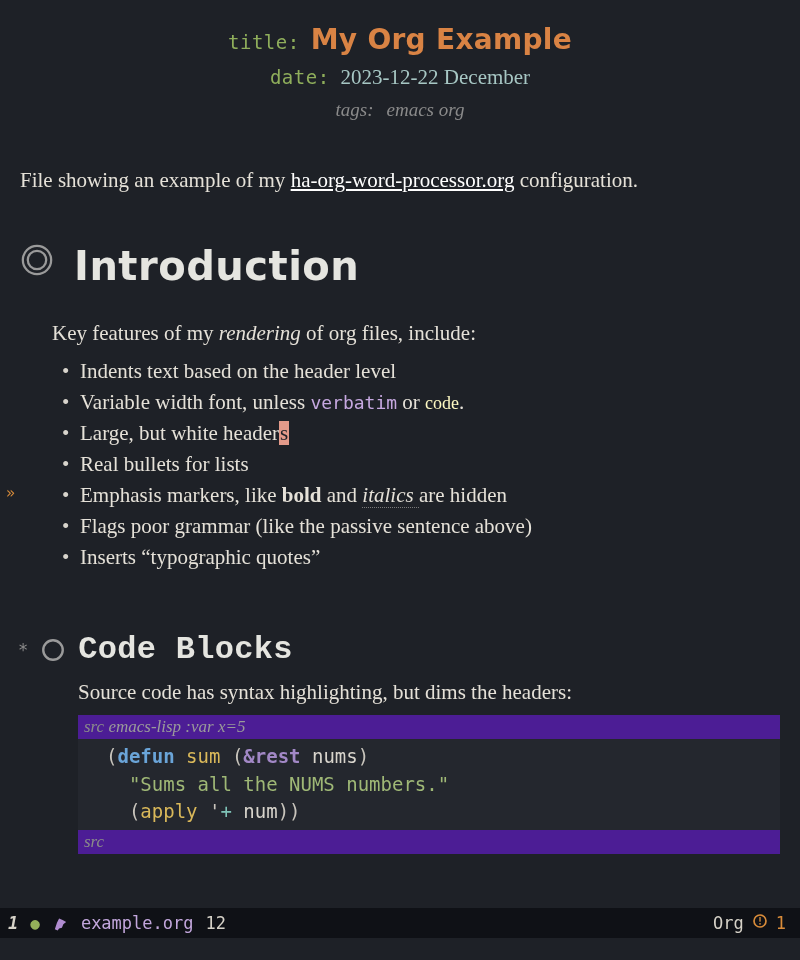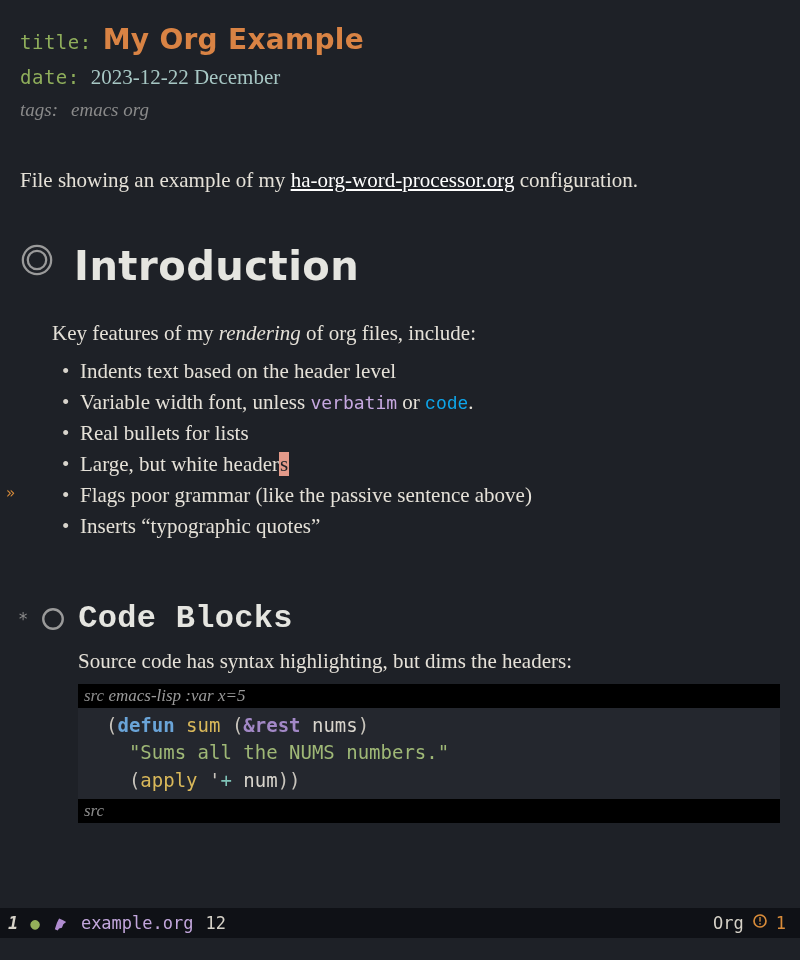--- a/index.html
+++ b/index.html
@@ -20,21 +20,21 @@
   .gutter-marker {
     position: absolute;
     left: 6px;
     top: 484px;
     color: #d98c3a;
     font-family: 'Menlo', 'Consolas', monospace;
     font-size: 15px;
   }
 
   
-  .meta-line { line-height: 1.55; margin-bottom: 0px; }
+  .meta-line { line-height: 1.55; margin-bottom: 0px; text-align: center; }
   .meta-key {
     font-family: 'Menlo', 'Consolas', monospace;
     color: #8fae5b;
     font-size: 19px;
     letter-spacing: 0.5px;
   }
   .meta-tags-key {
     font-family: Georgia, serif;
     font-style: italic;
     color: #8a8a8a;
@@ -103,22 +103,22 @@
     line-height: 1.55;
   }
   .emph-i { font-style: italic; }
   .emph-b { font-weight: 700; }
   .verbatim {
     font-family: 'Menlo', 'Consolas', monospace;
     color: #c6a8e0;
     font-size: 18px;
   }
   .codeword {
-    font-family: Liberation Mono, monospace;
-    color: #0ea5e9;
+    font-family: Liberation Serif, serif;
+    color: #fef9c3;
     font-size: 18px;
   }
   .cursor-mark {
     background: #e39a8a;
     color: #1e2127;
     padding: 0 1px;
   }
   .dotted-under {
     border-bottom: 1px dotted #7a7a7a;
     padding-bottom: 0;
@@ -165,21 +165,21 @@
     font-size: 32px;
     letter-spacing: 0.3px;
   }
 
   .body-indent2 {
     margin-left: 58px;
     margin-top: 8px;
   }
 
   .src-block {
-    background: #000000;
+    background: #4c1d95;
     margin-top: 6px;
     padding: 0;
   }
   .src-header, .src-footer {
     font-family: Georgia, serif;
     font-style: italic;
     color: #8a8a8a;
     font-size: 17px;
     padding: 2px 6px;
   }
@@ -273,23 +273,26 @@
 
   <div class="body-indent">
     <p class="body-p">
       <span>Key features of my </span><span class="emph-i">rendering</span><span> of org files, include:</span>
     </p>
     <ul class="feat">
       <li>Indents text based on the header level</li>
       <li>
         <span>Variable width font, unless </span><span class="verbatim">verbatim</span><span> or </span><span class="codeword">code</span><span>.</span>
       </li>
+      <li>
+        <span>Large, but white header</span><span class="cursor-mark">s</span>
+      </li>
       <li>Real bullets for lists</li>
       <li>
-        <span>Large, but white header</span><span class="cursor-mark">s</span>
+        <span>Emphasis markers, like </span><span class="emph-b">bold</span><span> and </span><span class="emph-i dotted-under">italics </span><span>are hidden</span>
       </li>
       <li>Flags poor grammar (like the passive sentence above)</li>
       <li>Inserts “typographic quotes”</li>
     </ul>
   </div>
 
   <div class="h2-row">
     <span class="h2-star">*</span>
     <span class="h2-bullet">
       <svg viewBox="0 0 24 24">

